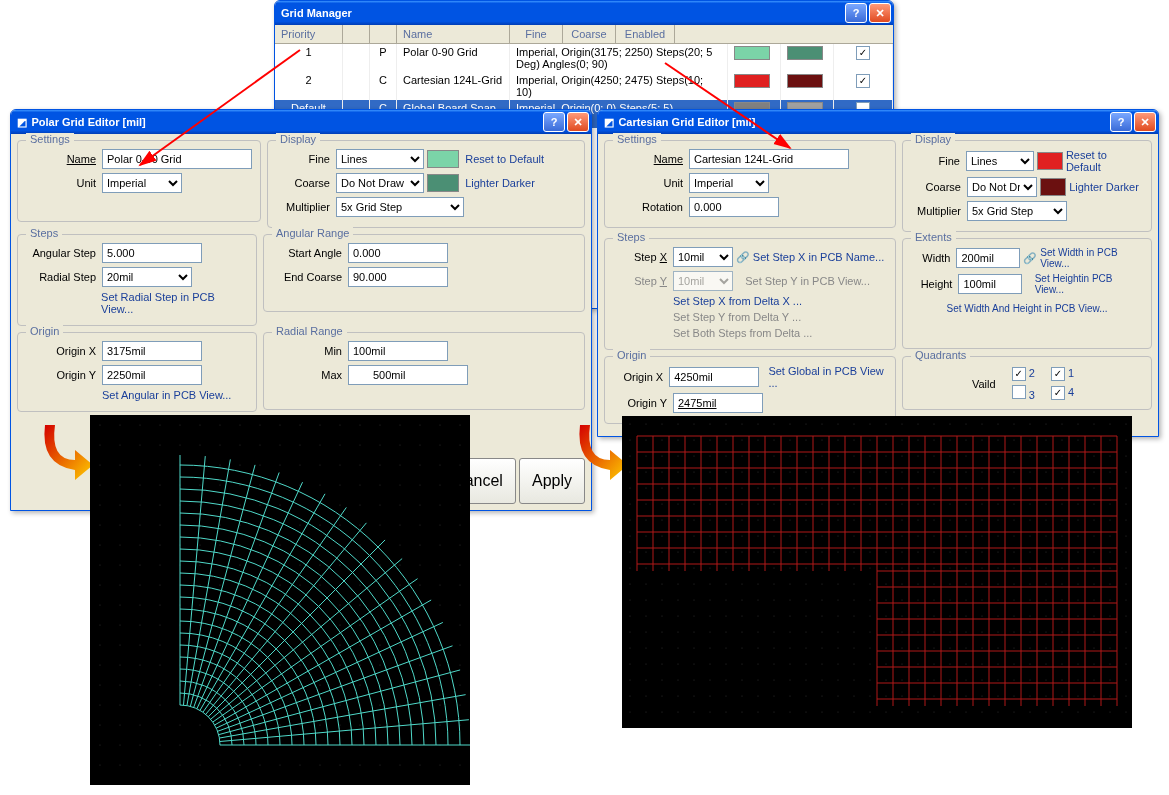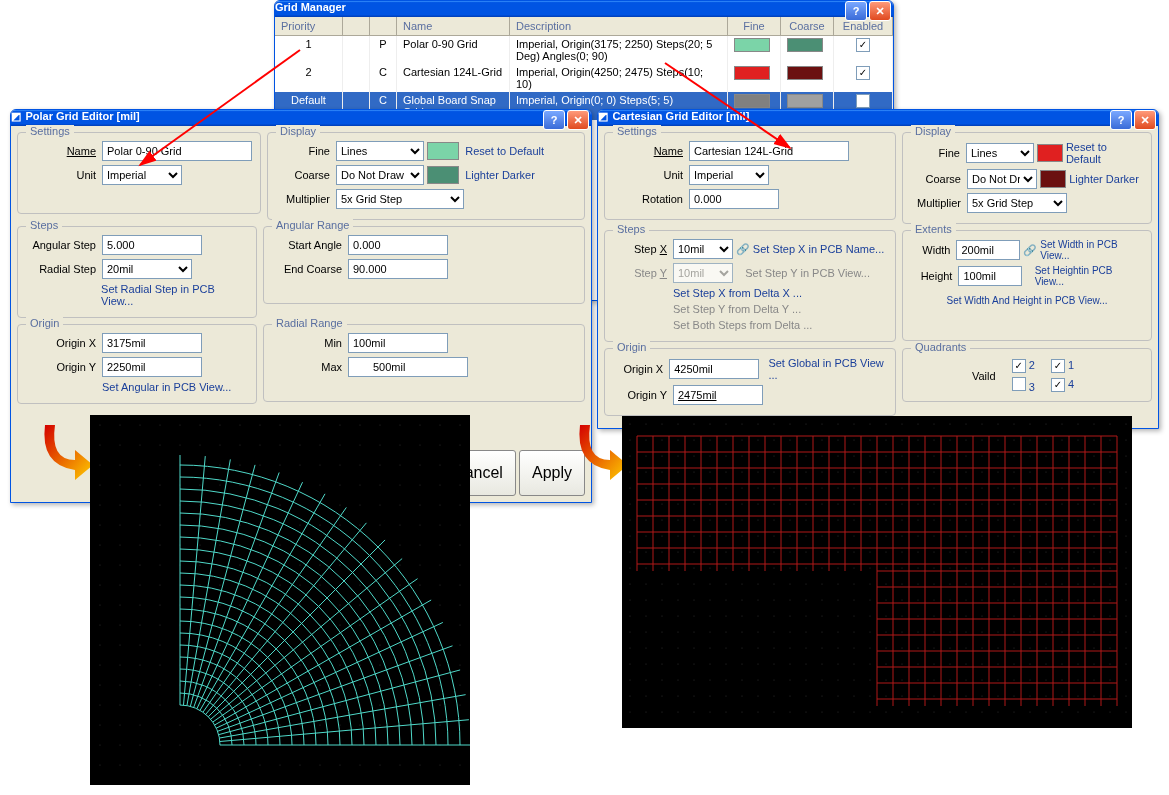--- a/index.html
+++ b/index.html
@@ -1,17 +1,17 @@
 <!DOCTYPE html>
 <html><head>
 <meta charset="utf-8">
 <style>
 body{margin:0;font-family:Tahoma,Arial,sans-serif;font-size:11px;background:#fff;width:1169px;height:795px;position:relative;color:#000}
 .window{position:absolute;background:#ece9d8;border:1px solid #0054e3;border-radius:6px 6px 0 0;box-shadow:2px 2px 5px rgba(0,0,0,0.3)}
-.titlebar{height:16px;background:linear-gradient(to bottom,#3a93ff 0%,#0054e3 10%,#0054e3 85%,#003db5 100%);border-radius:5px 5px 0 0;display:flex;padding:0 2px 0 0;color:#fff;font-weight:bold}
+.titlebar{height:24px;background:linear-gradient(to bottom,#3a93ff 0%,#0054e3 10%,#0054e3 85%,#003db5 100%);border-radius:5px 5px 0 0;display:flex;align-items:center;padding:0 2px 0 6px;color:#fff;font-weight:bold}
 .titlebar .title{flex:1}
 .tb-btn{width:20px;height:18px;margin-left:2px;background:linear-gradient(to bottom,#ff9a7a,#e04a20);border:1px solid #fff;border-radius:3px;display:flex;align-items:center;justify-content:center;color:#fff;font-weight:bold;font-size:11px;cursor:pointer}
 .tb-help{background:linear-gradient(to bottom,#7aa8ff,#3a6bd8)}
 .body{padding:6px;background:#ece9d8}
 .group{border:1px solid #c0c0c0;border-radius:4px;padding:8px 8px 6px 8px;margin-bottom:6px;position:relative}
 .group>.legend{position:absolute;top:-8px;left:8px;background:#ece9d8;padding:0 4px;color:#5a6fa0}
 .row{display:flex;align-items:center;margin-bottom:4px}
 .lbl{width:70px;text-align:right;padding-right:6px;color:#000}
 .lbl .u{text-decoration:underline}
 input[type=text]{border:1px solid #7f9db9;background:#fff;height:18px;padding:0 4px;font-size:11px;font-family:inherit}
@@ -38,21 +38,20 @@
     <span class="title">Grid Manager</span>
     <div class="tb-btn tb-help">?</div>
     <div class="tb-btn">✕</div>
   </div>
   <div class="body" style="padding:0">
     <div class="gm-header">
       <div style="width:55px">Priority</div>
       <div style="width:14px"></div>
       <div style="width:14px"></div>
       <div style="width:100px">Name</div>
-      <div style="flex:1">Description</div>
       <div style="width:40px;text-align:center">Fine</div>
       <div style="width:40px;text-align:center">Coarse</div>
       <div style="width:46px;text-align:center">Enabled</div>
     </div>
     <div id="gm-rows">
         <div class="gm-row">
           <div style="width:55px;text-align:center">1</div>
           <div style="width:14px"></div>
           <div style="width:14px;text-align:center">P</div>
           <div style="width:100px">Polar 0-90 Grid</div>

